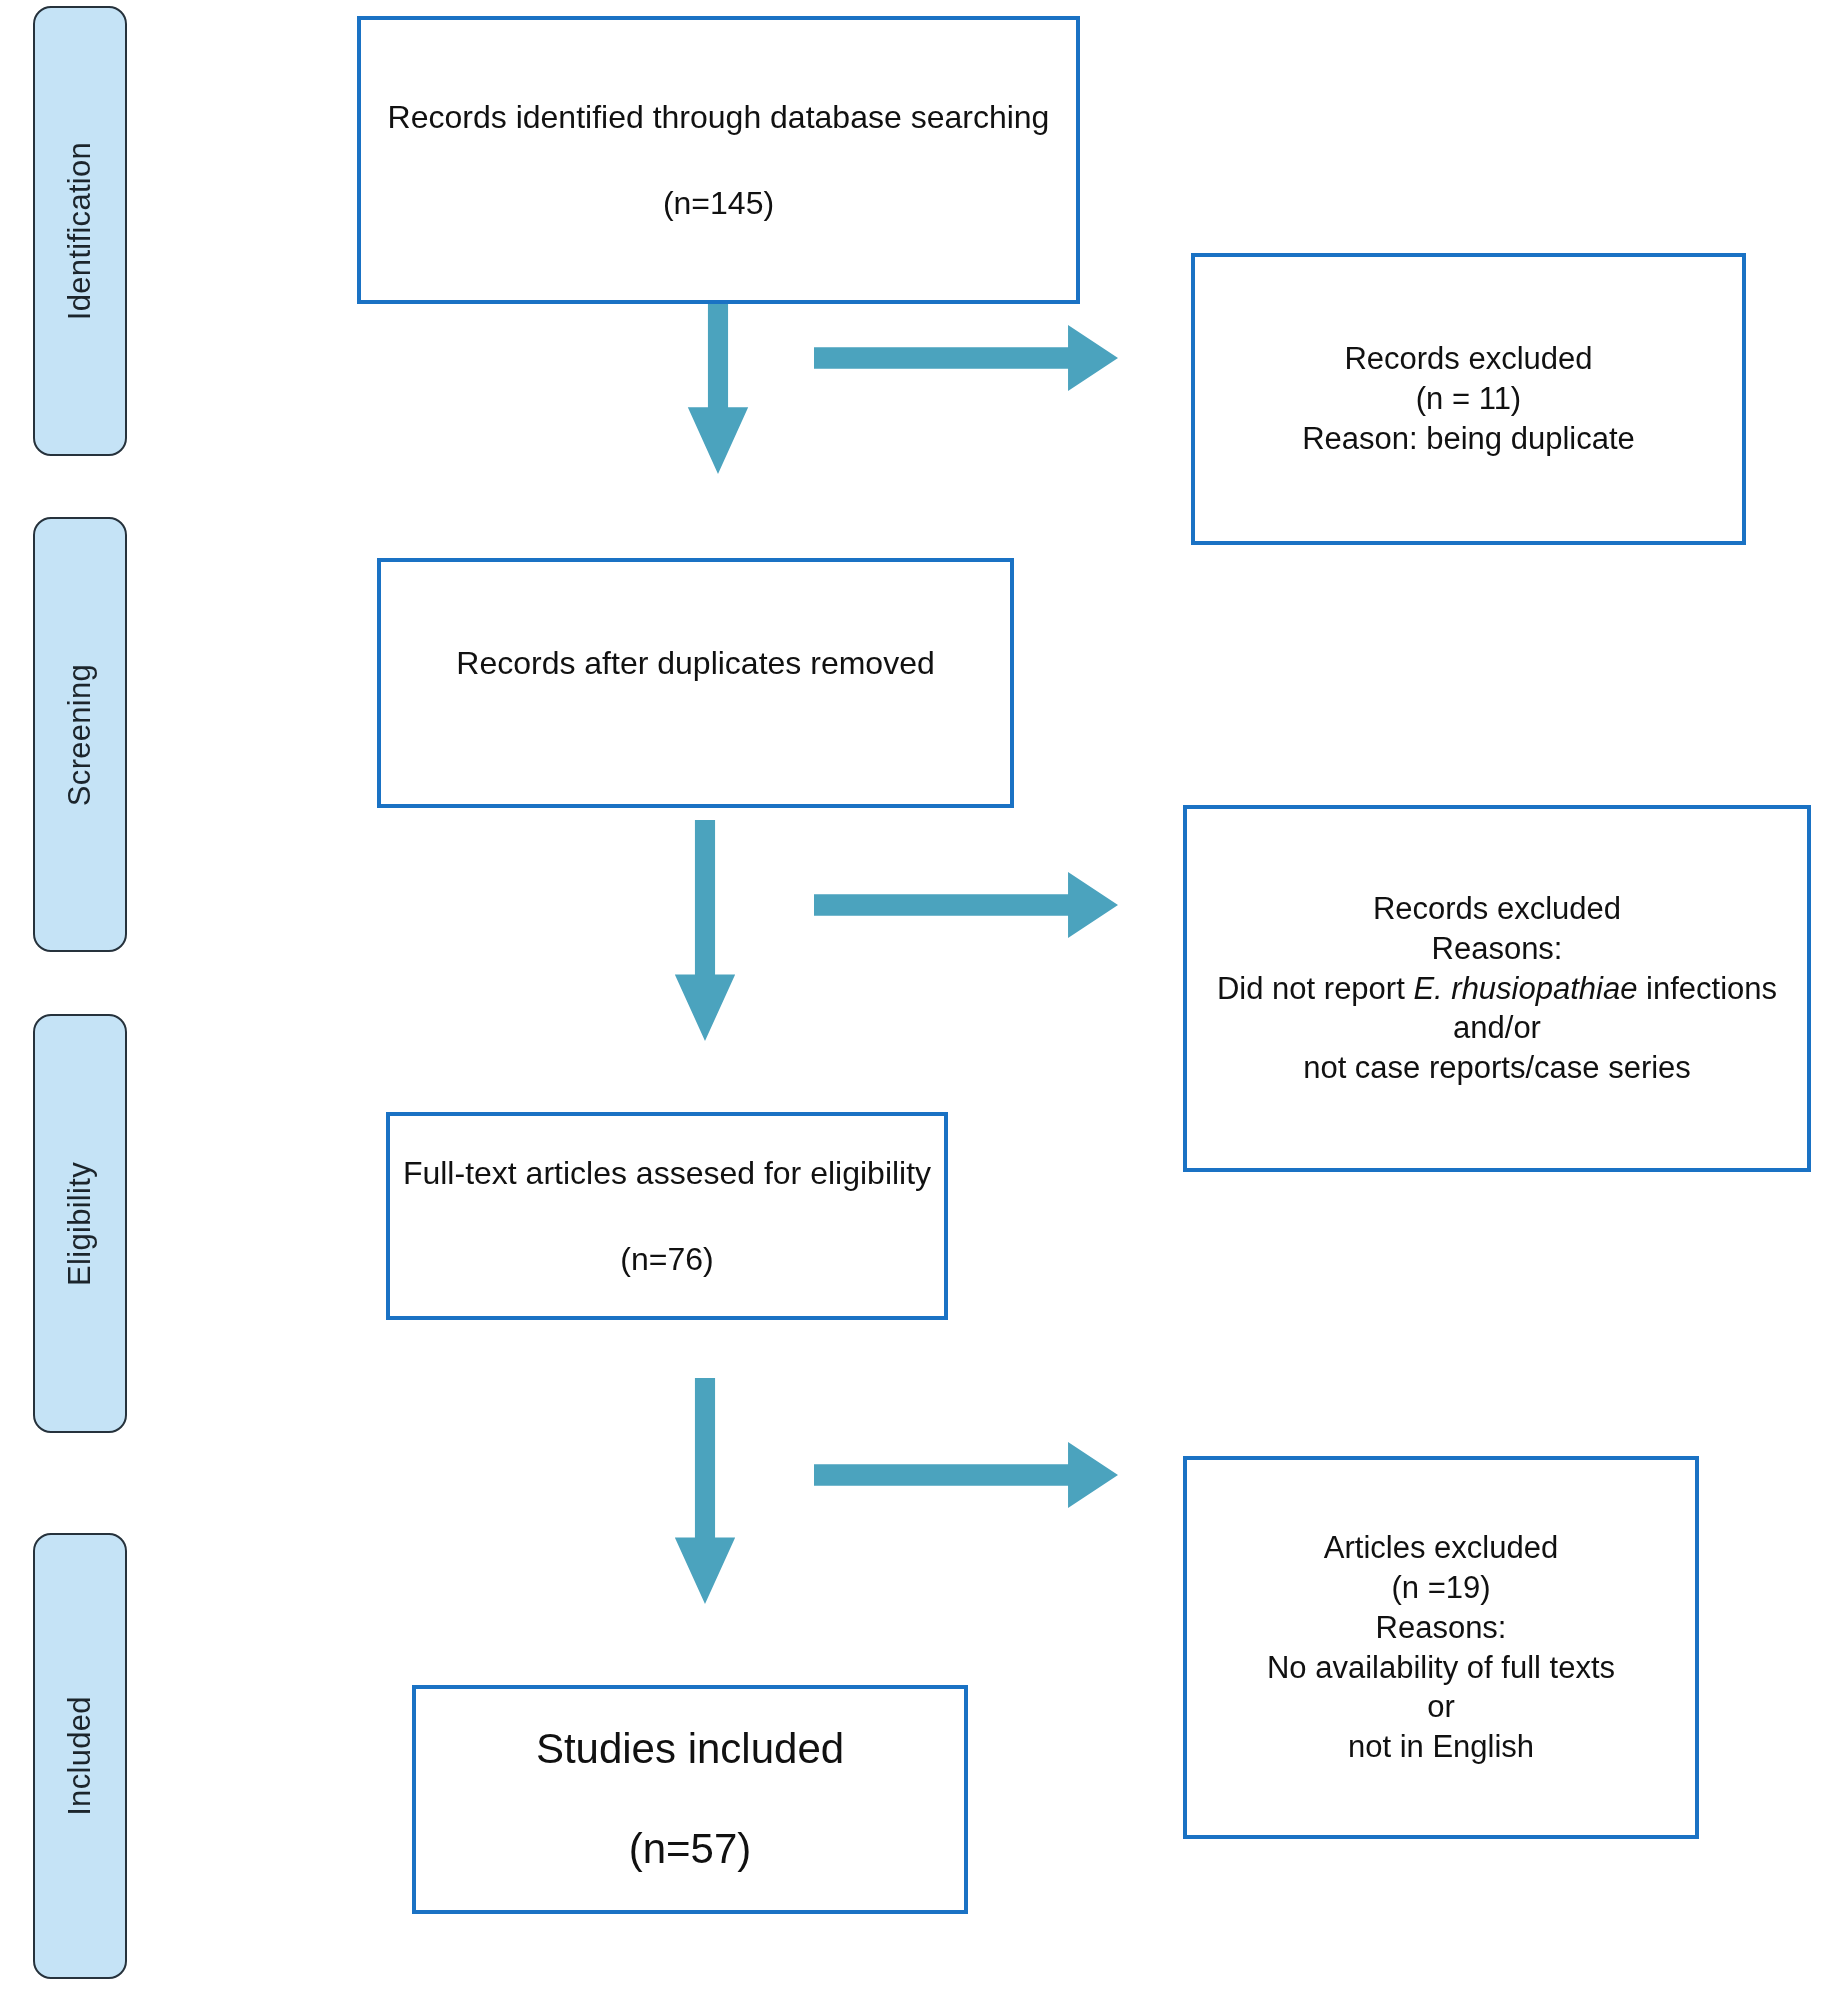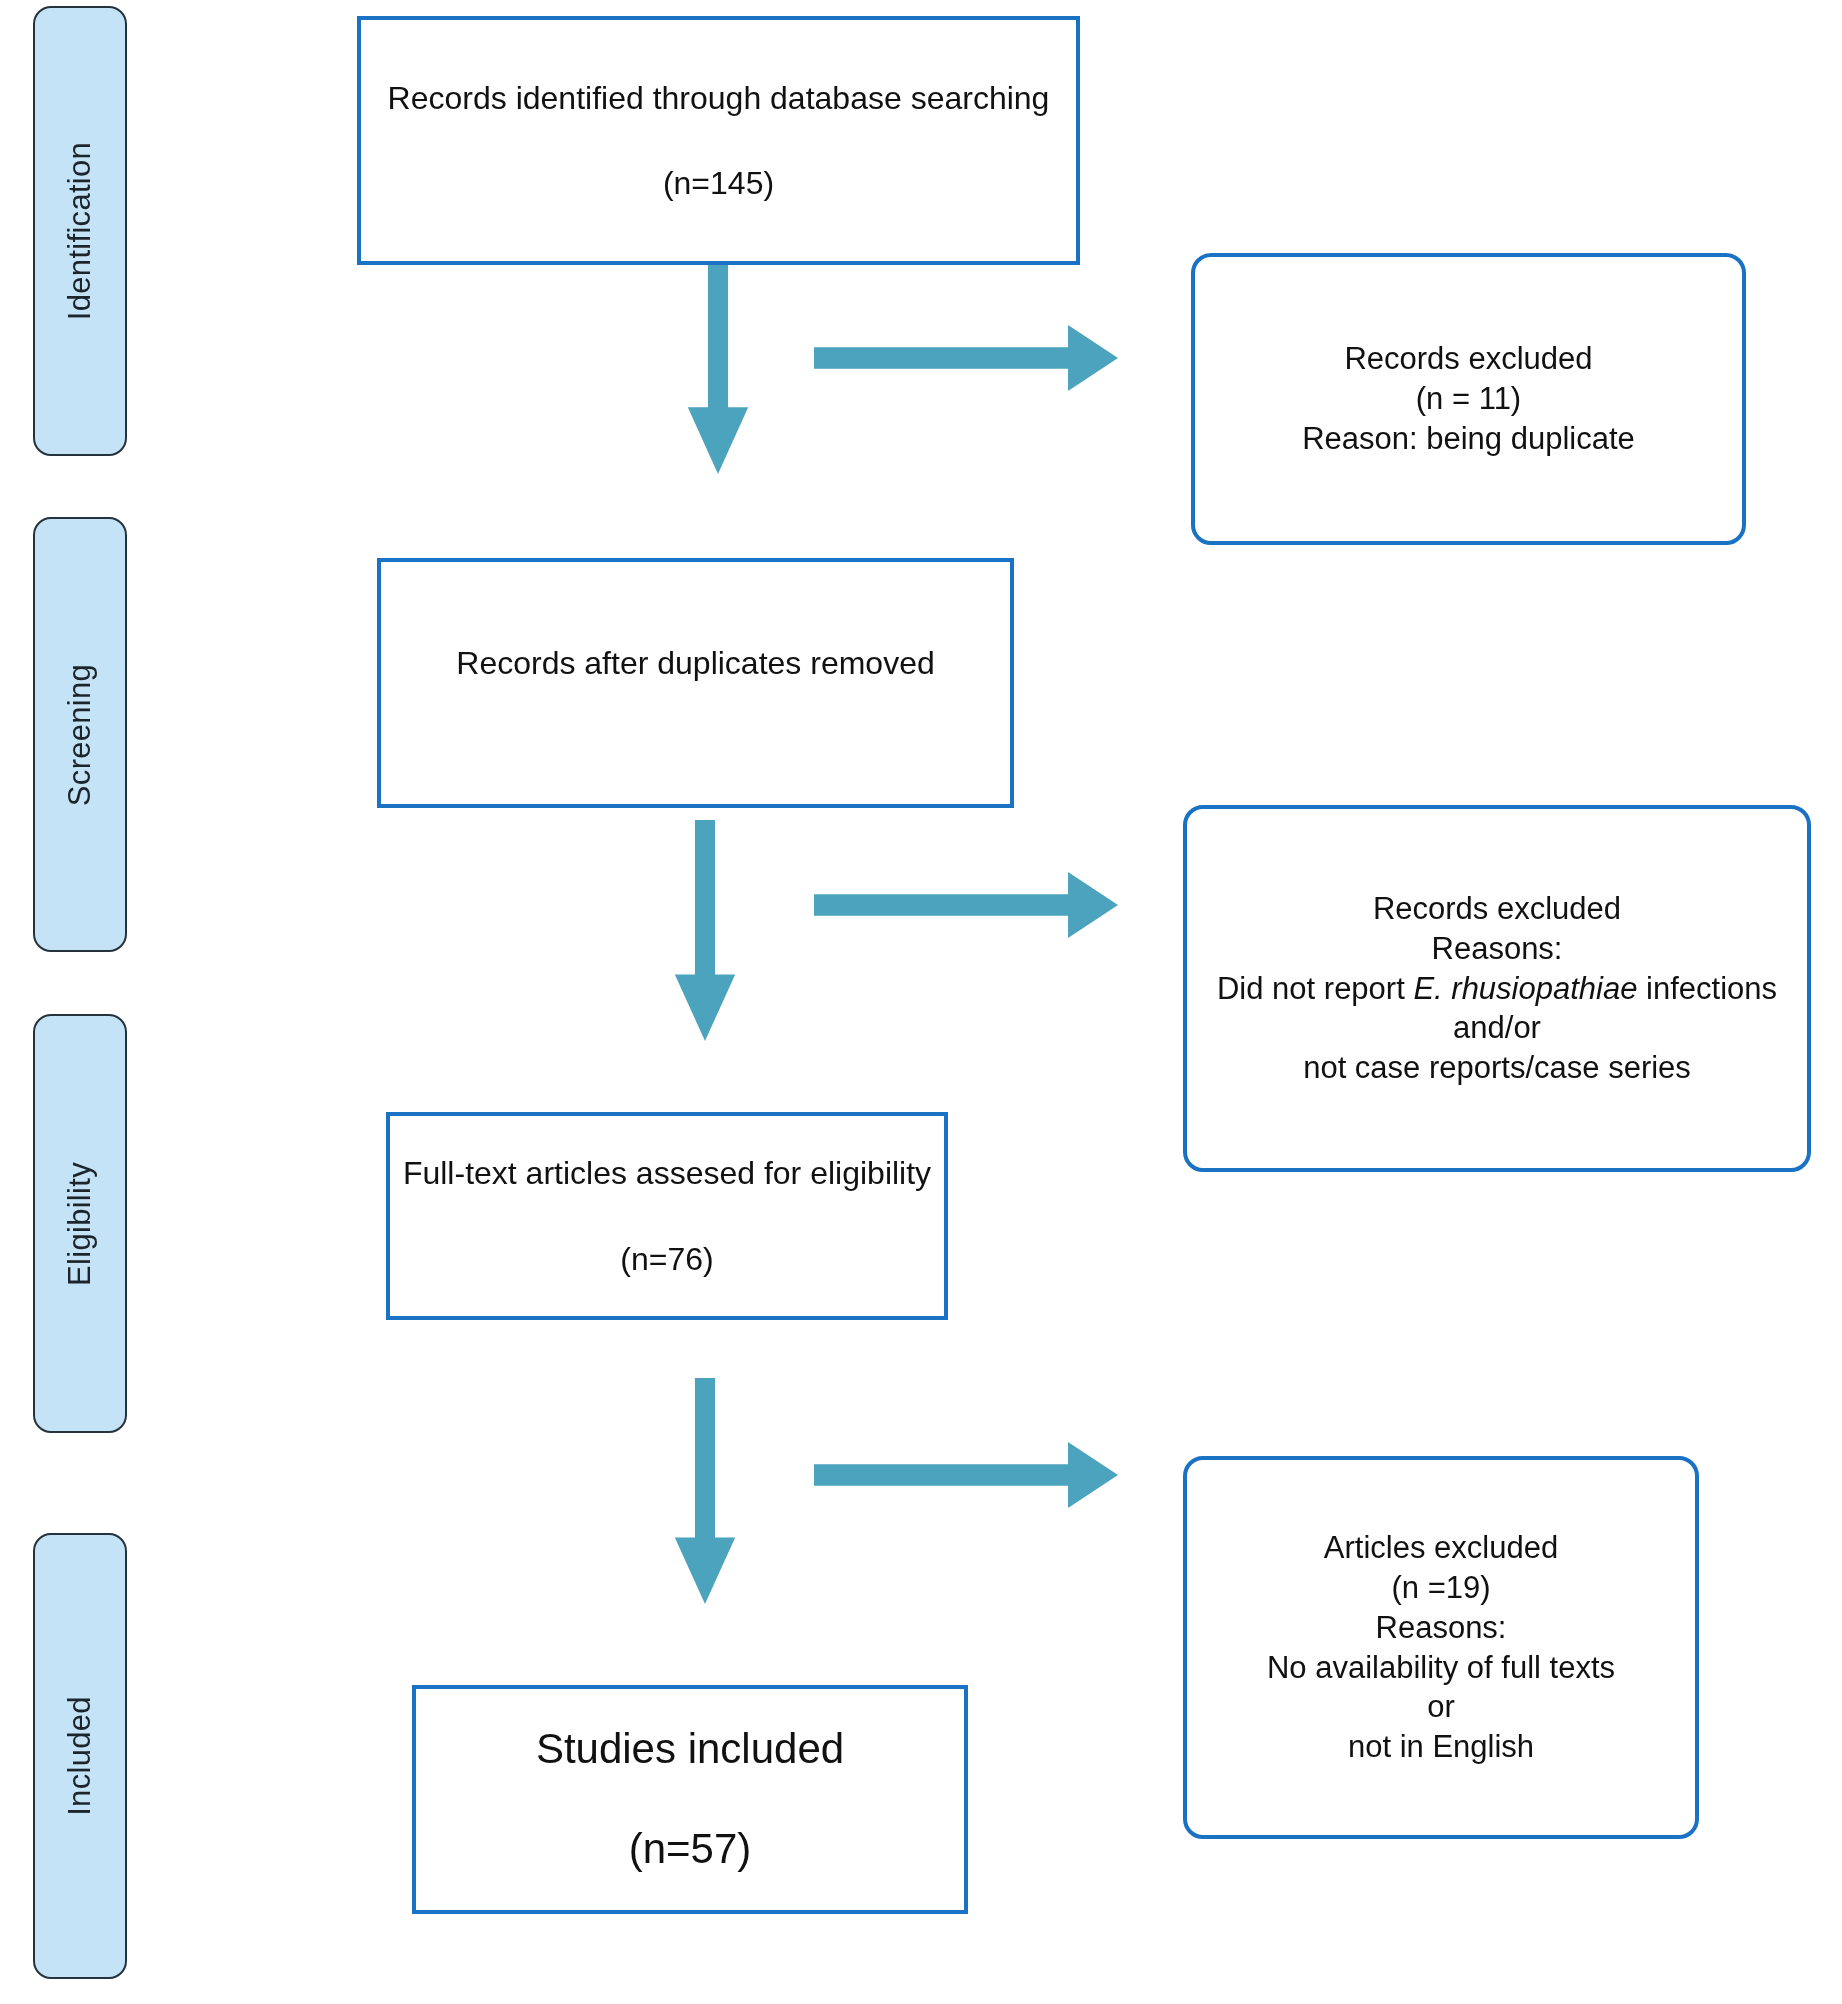--- a/index.html
+++ b/index.html
@@ -33,21 +33,21 @@
     display:flex;flex-direction:column;
     align-items:center;justify-content:center;
     text-align:center;
     color:#111111;
     font-size:32px;
     line-height:1.45;
     padding:5.3px 9.6px;
   }
   .flow-box .ln{display:block;width:100%;}
   .flow-box .gap{height:39px;}
-  .flow-box.compact{line-height:1.28;font-size:31px;border-radius:20px;}
+  .flow-box.compact{line-height:1.28;font-size:31px;}
   .flow-box.big{font-size:42px;}
   .flow-box i{font-style:italic;}
 
   
   .arrow{position:absolute;}
   .arrow svg{display:block;width:100%;height:100%;}
 </style>
 </head>
 <body>
 
@@ -98,21 +98,21 @@
       <polygon points="66,0 104,0 104,300 142,300 85,425 28,300 66,300" fill="#4BA3BE"></polygon>
     </svg>
   </div>
 
   <div class="arrow" style="left:814px;top:1442px;width:304px;height:66px;">
     <svg viewBox="0 0 572 124" preserveAspectRatio="none">
       <polygon points="0,42 478,42 478,0 572,62 478,124 478,82 0,82" fill="#4BA3BE"></polygon>
     </svg>
   </div>
 
-  <div class="flow-box" style="left:357px;top:16px;width:723px;height:249px;">
+  <div class="flow-box" style="left:357px;top:16px;width:723px;height:288px;">
     <span class="ln">Records identified through database searching</span>
     <span class="gap"></span>
     <span class="ln">(n=145)</span>
   </div>
 
   <div class="flow-box compact" style="left:1191px;top:253px;width:555px;height:292px;">
     <span class="ln">Records excluded</span>
     <span class="ln">(n = 11)</span>
     <span class="ln">Reason: being duplicate</span>
   </div>

